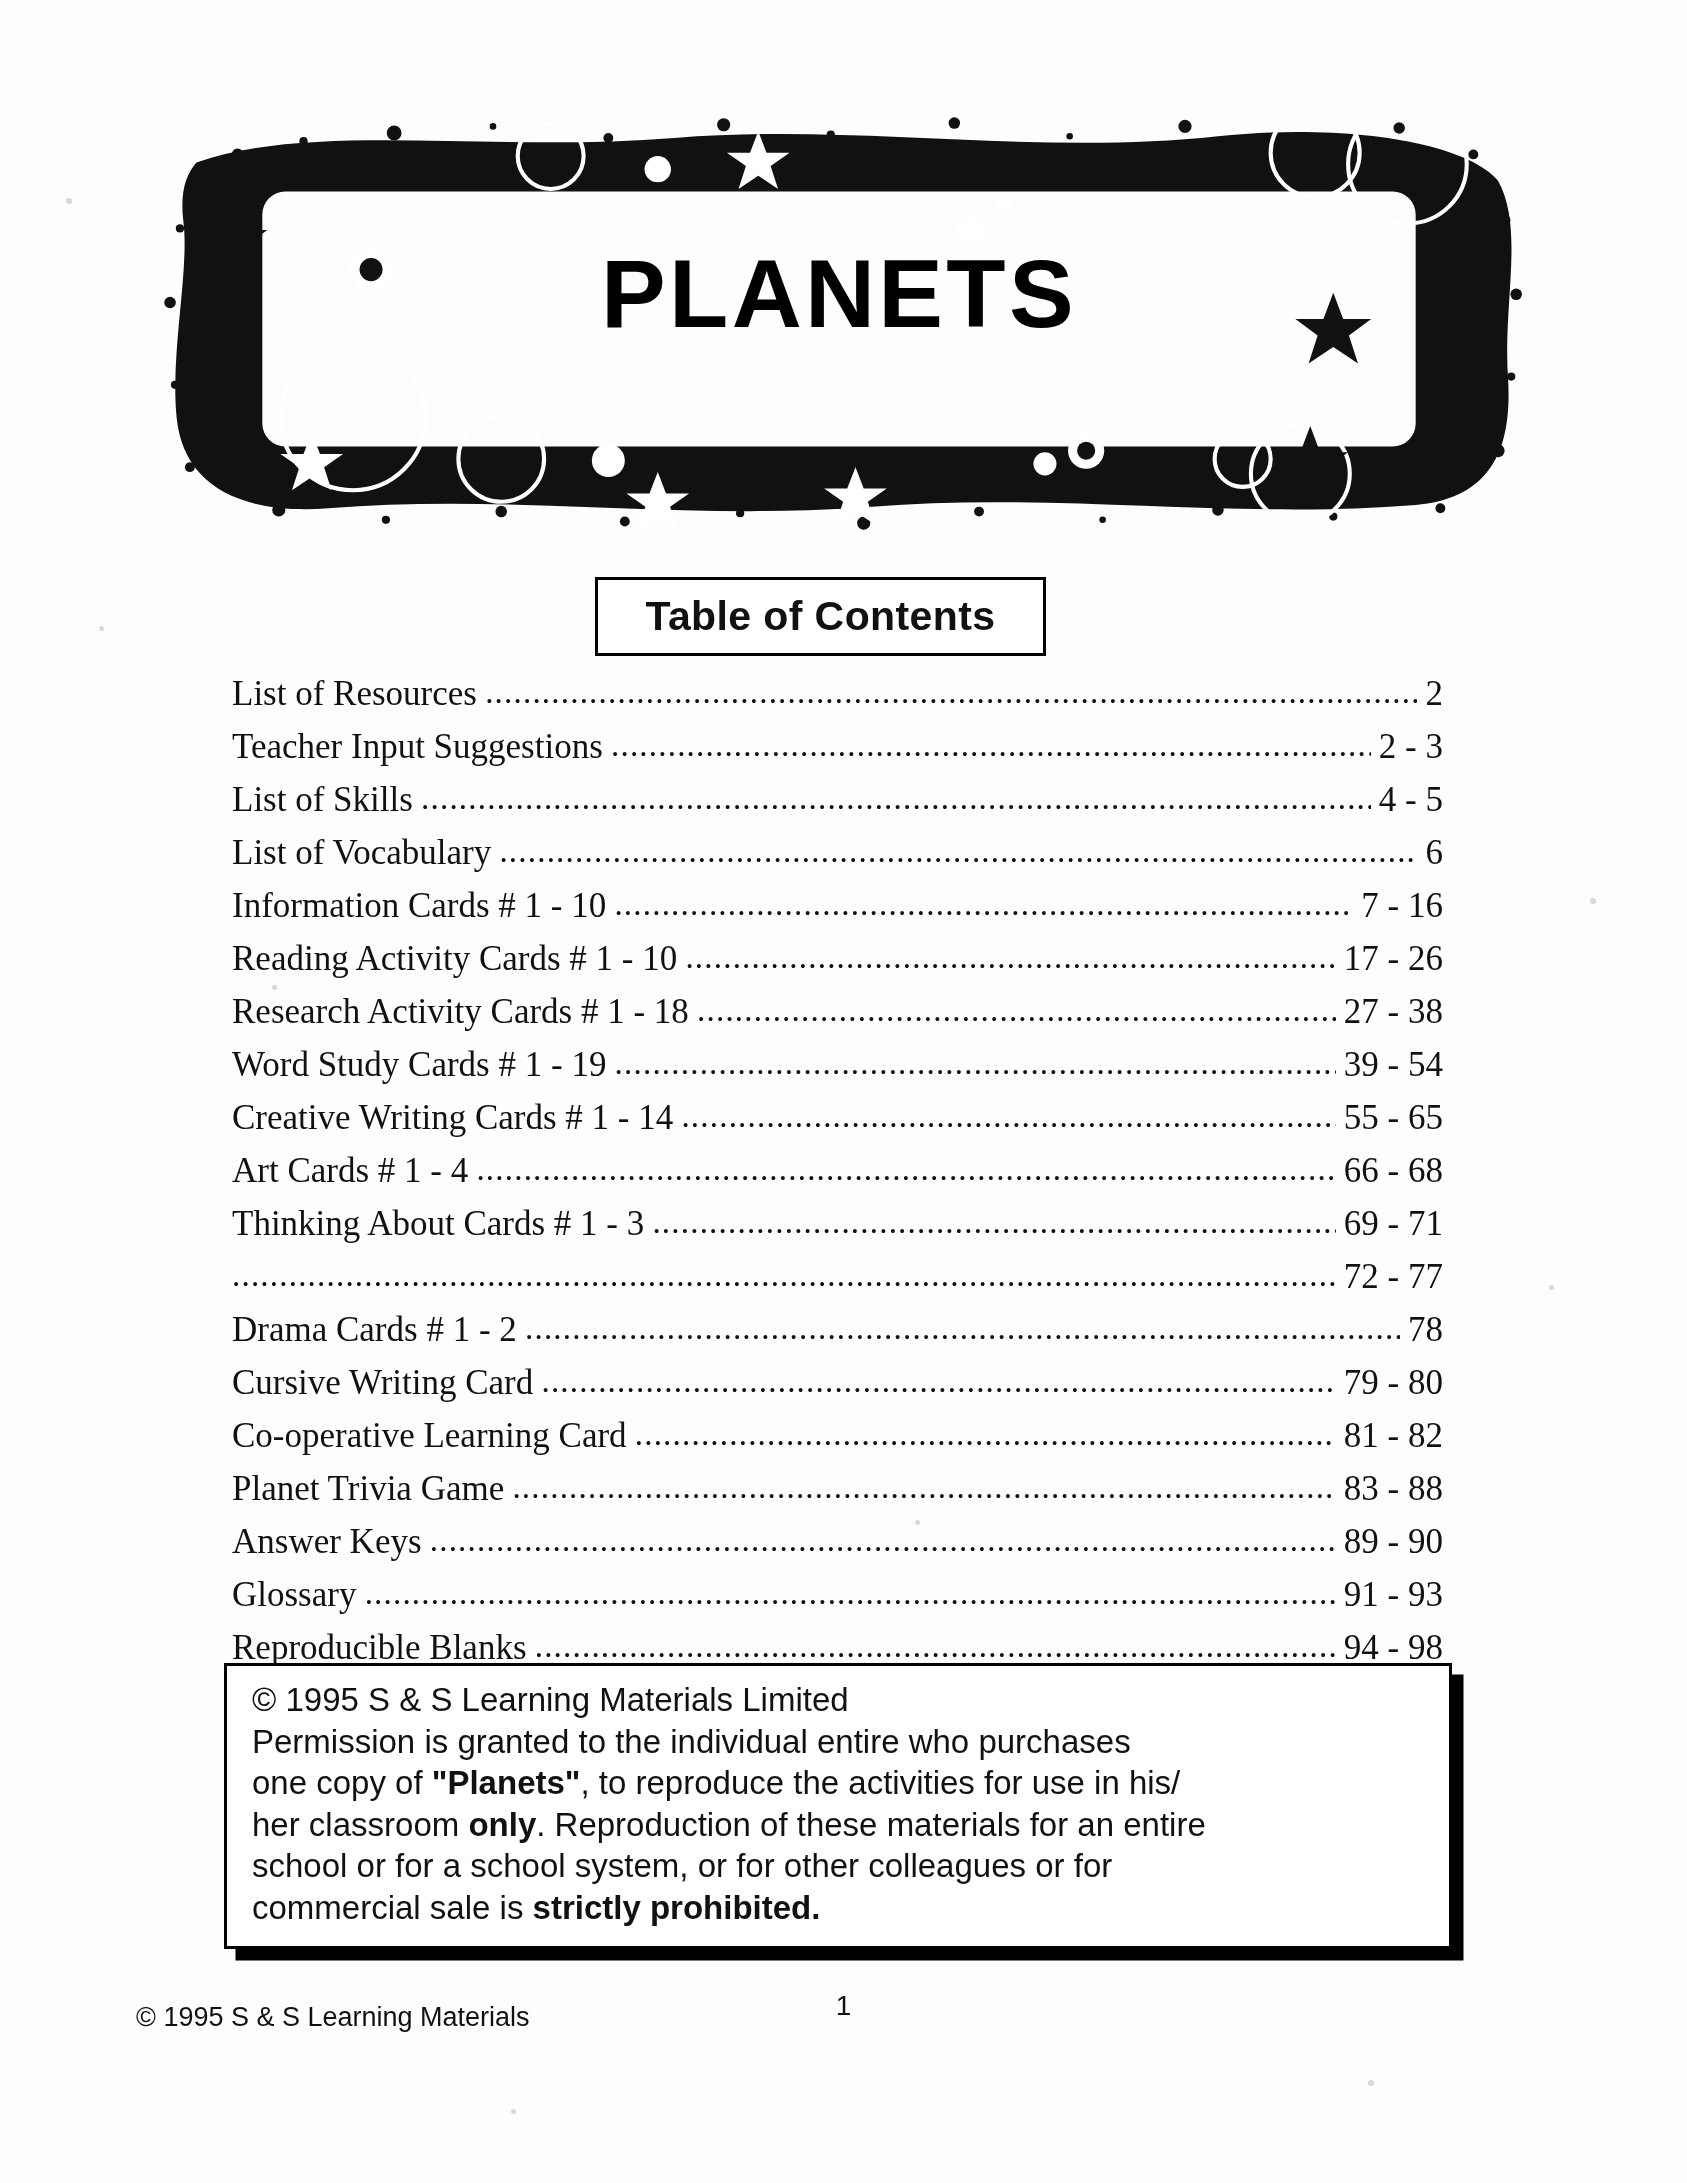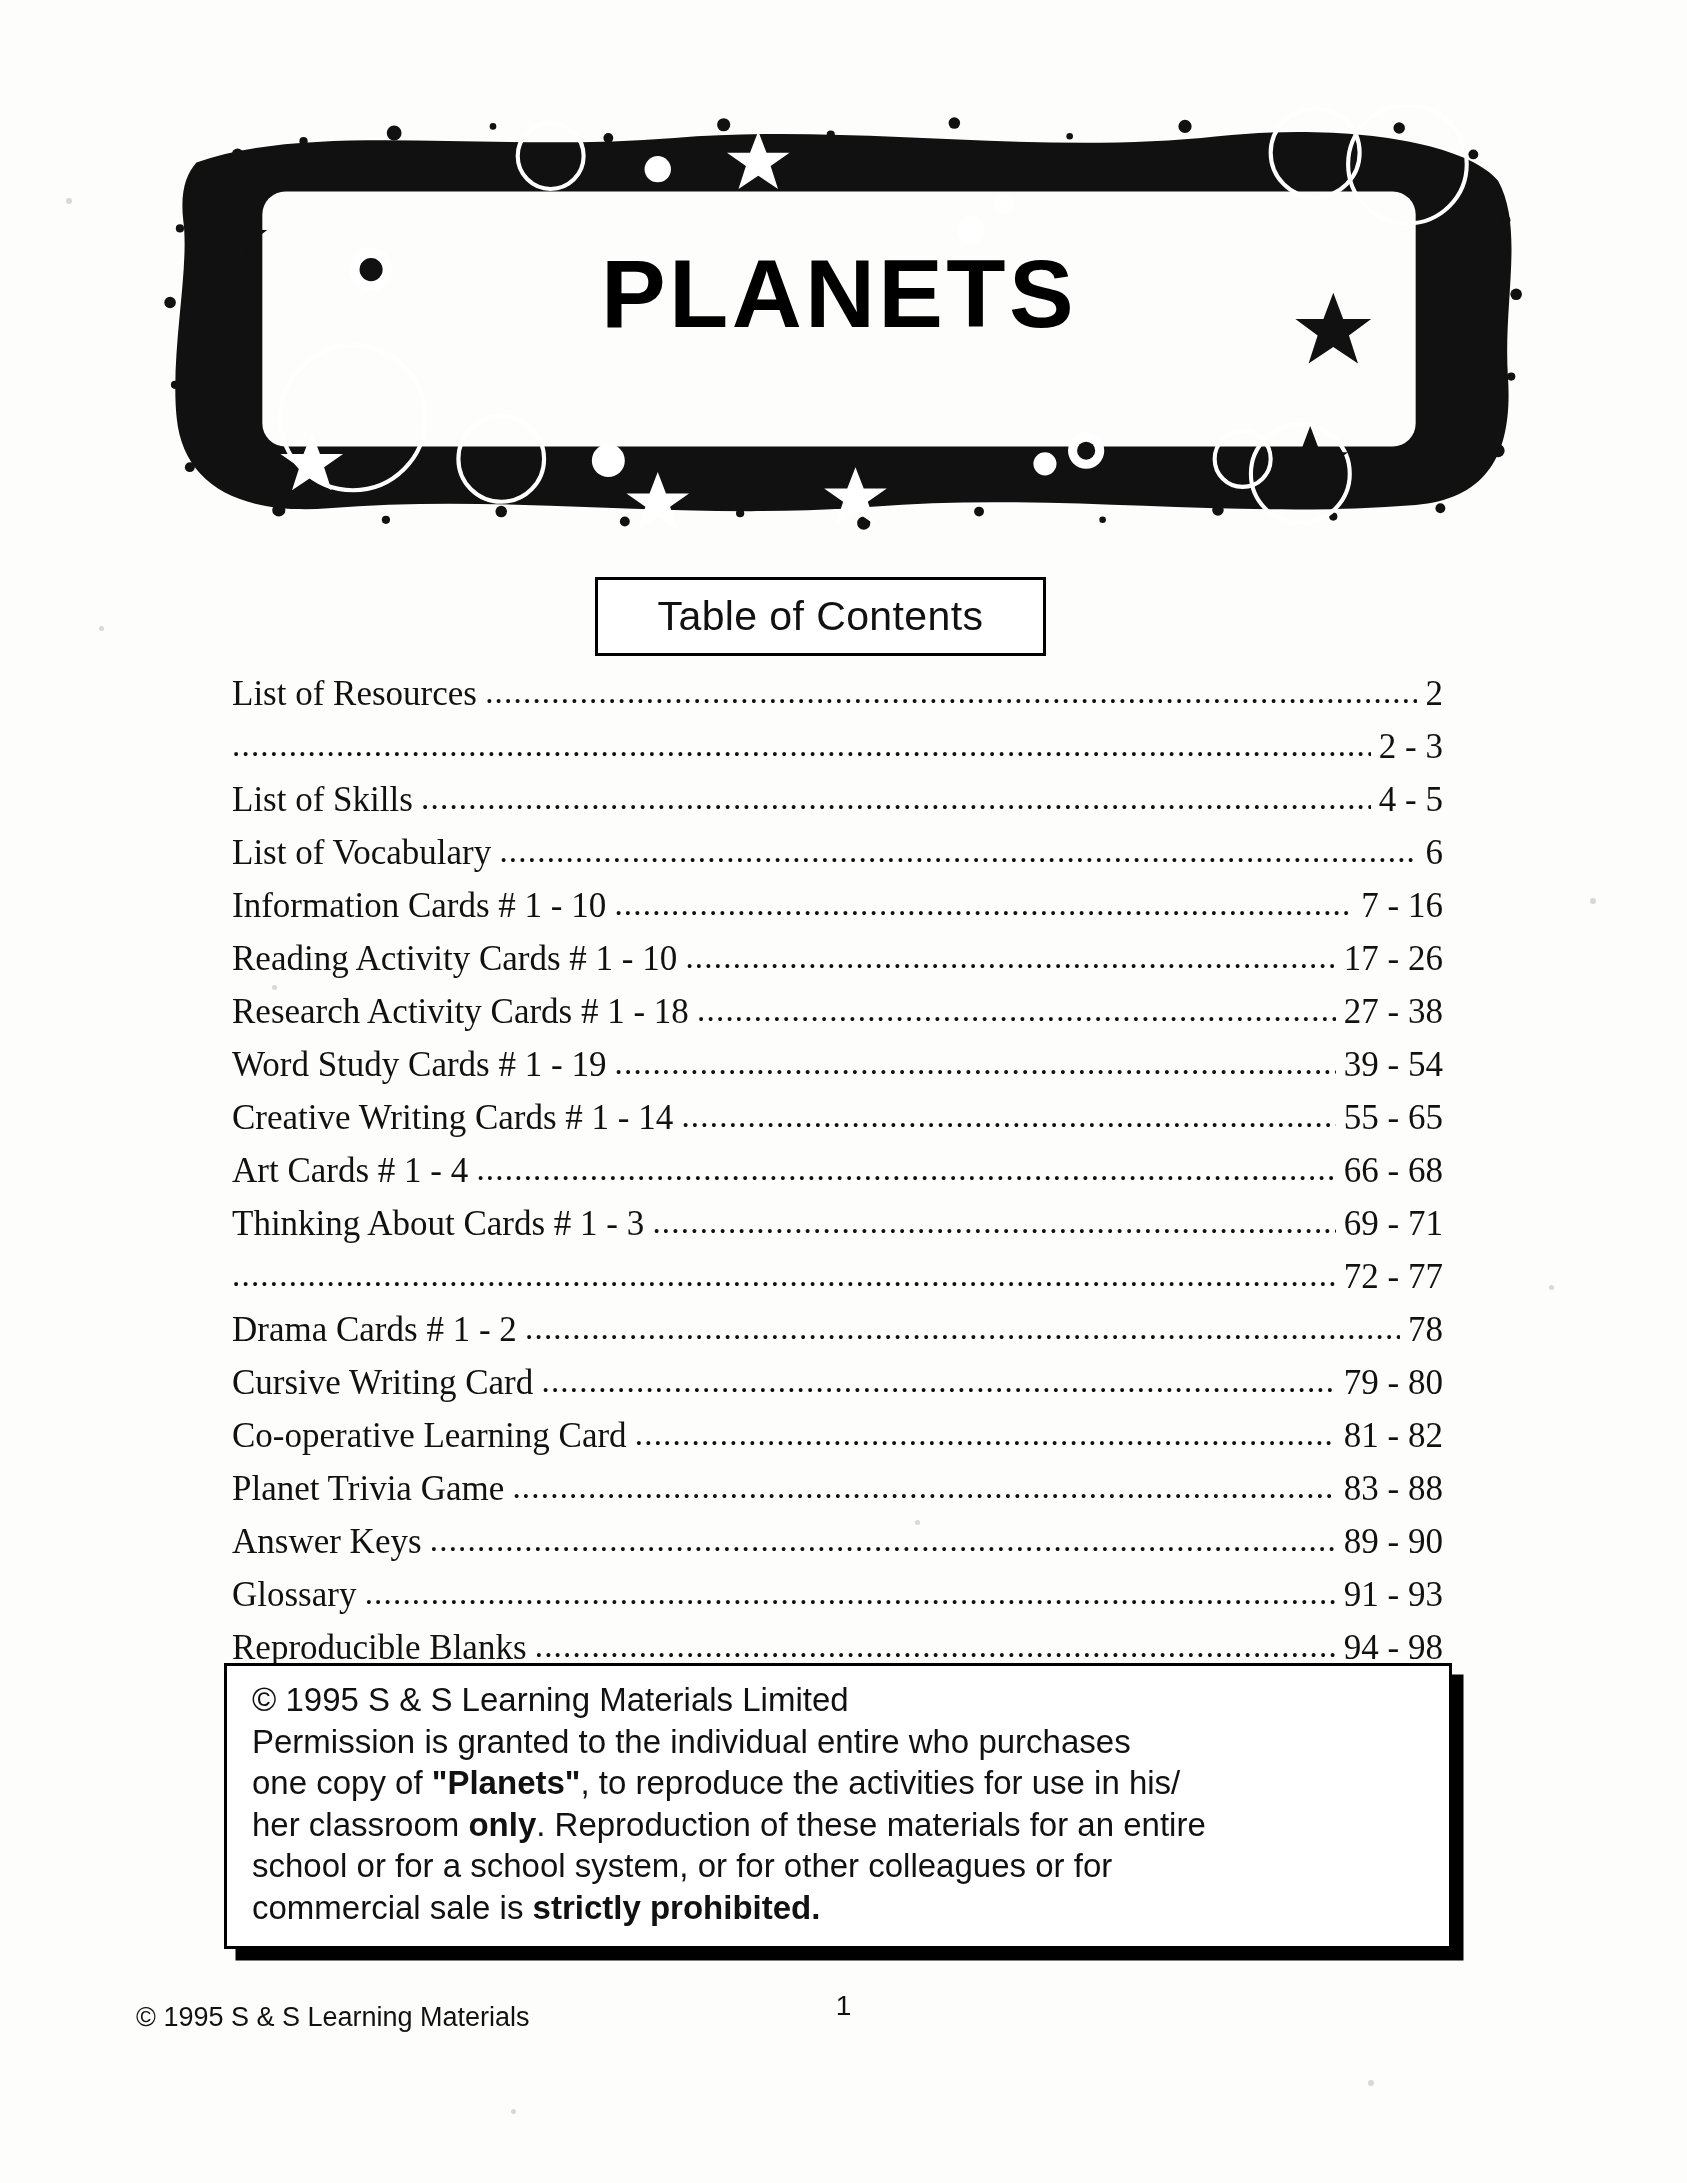--- a/index.html
+++ b/index.html
@@ -57,21 +57,21 @@
     width: 445px;
     height: 73px;
     border: 3.3px solid #000;
     display: flex;
     align-items: center;
     justify-content: center;
     background: #fff;
   }
   .toc-heading-box .label {
     font-size: 41px;
-    font-weight: 400;
+    font-weight: 700;
     letter-spacing: 0.4px;
   }
 
   
   .toc {
     position: absolute;
     left: 232px;
     top: 676px;
     width: 1211px;
   }
@@ -252,20 +252,21 @@
     <span class="label">Table of Contents</span>
   </div>
 
   <div class="toc" id="toc-list">
       <div class="toc-row">
         <span class="t-label">List of Resources</span>
         <span class="t-dots">........................................................................................................................................................................</span>
         <span class="t-pages">2</span>
       </div>
       <div class="toc-row">
+        <span class="t-label">Teacher Input Suggestions</span>
         <span class="t-dots">........................................................................................................................................................................</span>
         <span class="t-pages">2 - 3</span>
       </div>
       <div class="toc-row">
         <span class="t-label">List of Skills</span>
         <span class="t-dots">........................................................................................................................................................................</span>
         <span class="t-pages">4 - 5</span>
       </div>
       <div class="toc-row">
         <span class="t-label">List of Vocabulary</span>

